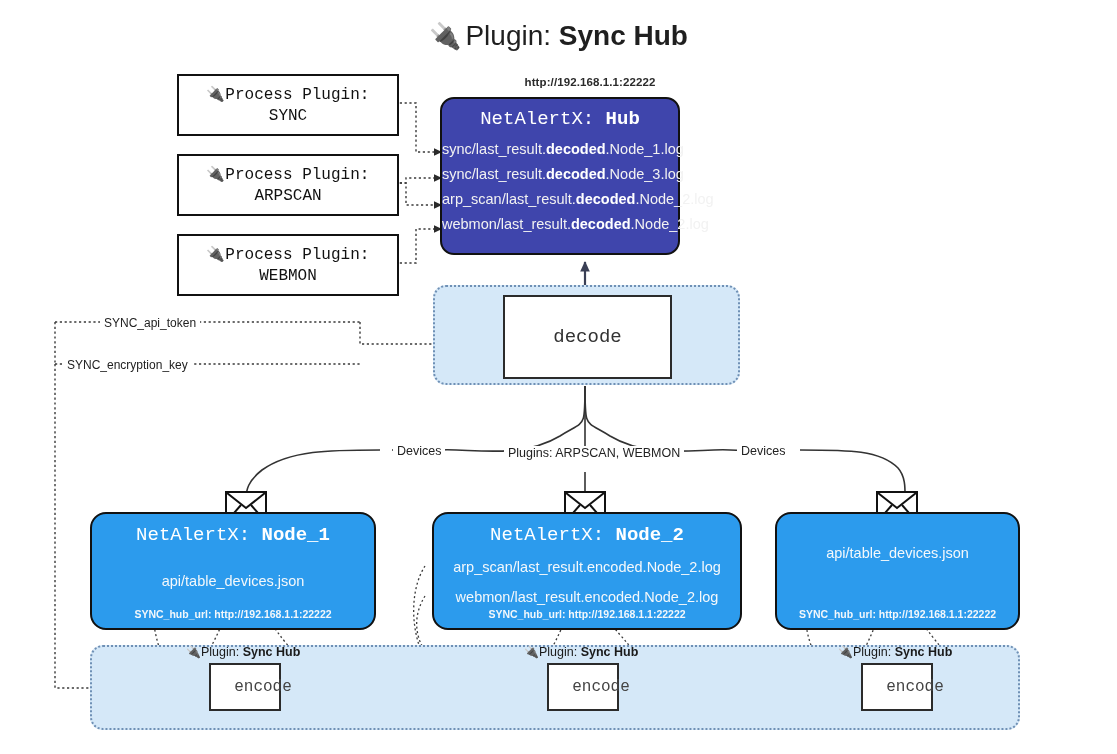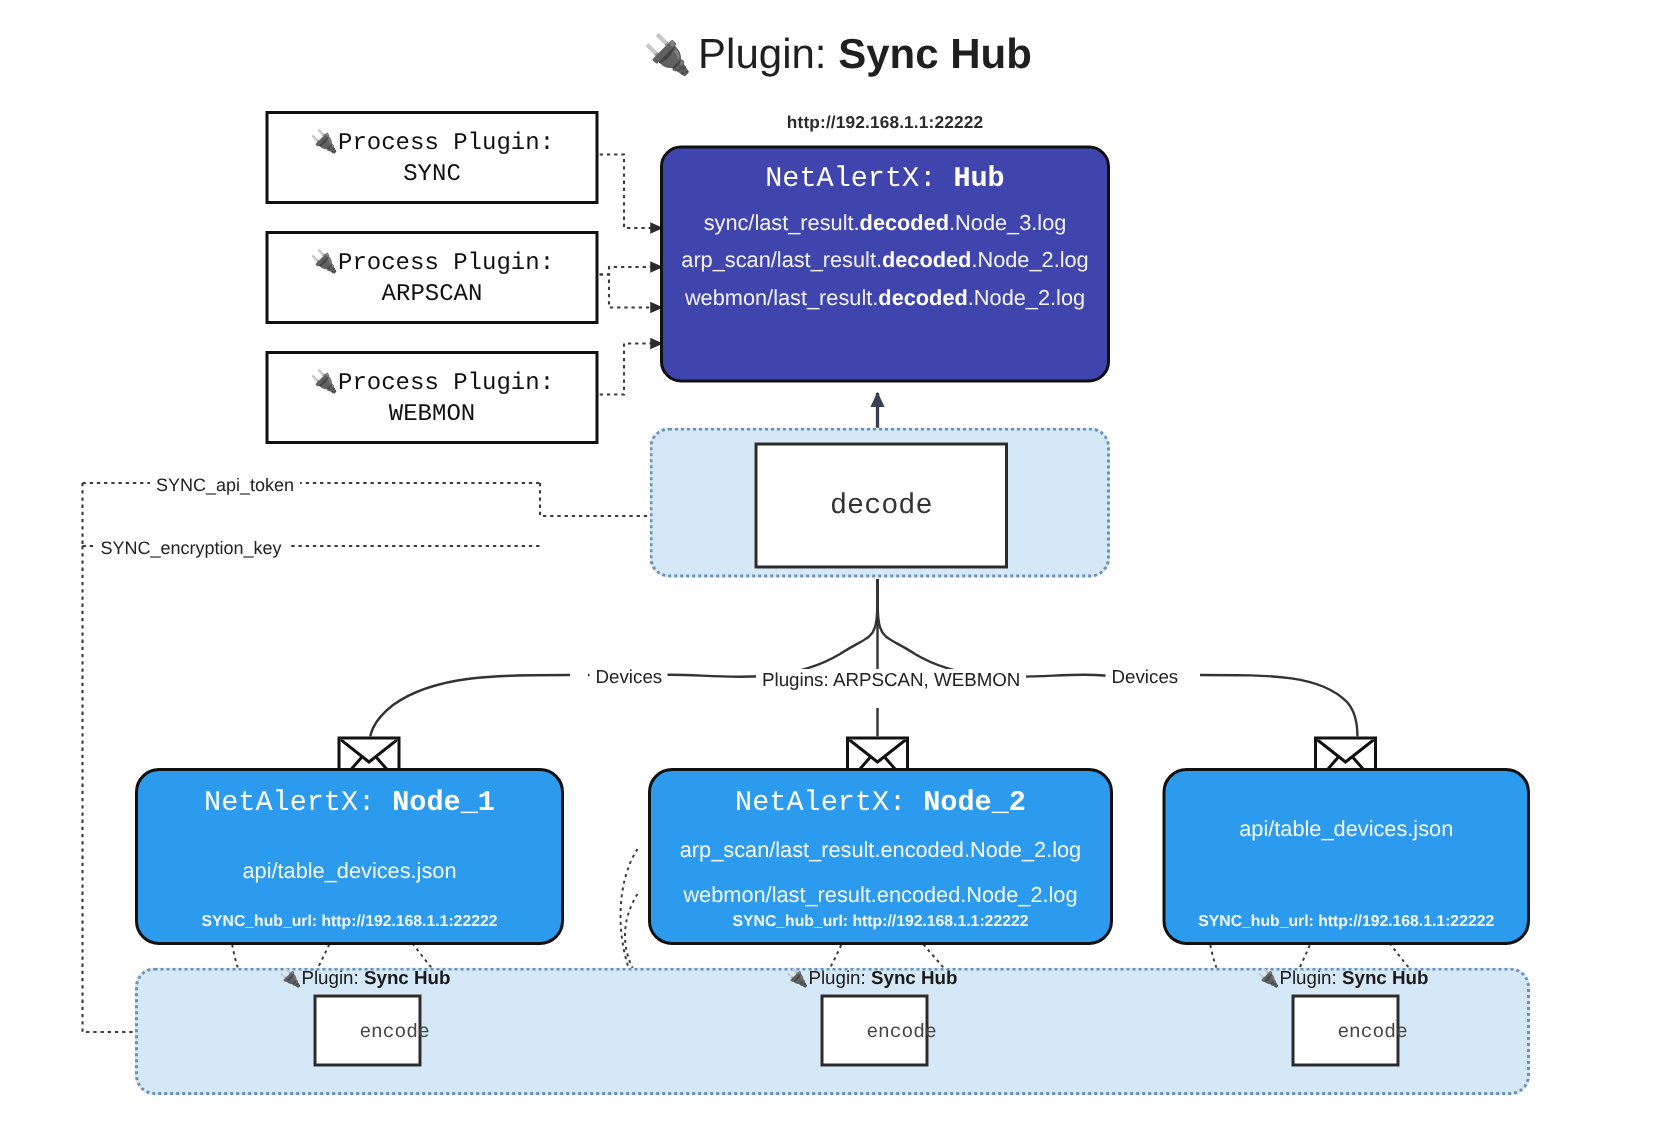--- a/index.html
+++ b/index.html
@@ -18,21 +18,21 @@
   .proc-box{width:218px;height:58px;border:2px solid #111;background:#fff;
             display:flex;align-items:center;justify-content:center;
             font-family:"Liberation Mono","DejaVu Sans Mono",monospace;
             font-size:16px;line-height:21px;text-align:center;color:#111;}
   .proc-box .inner{display:block;}
   .proc-box .plug{font-family:"DejaVu Sans",sans-serif;font-size:15px;}
 
   
   #hub-url{left:440px;top:76px;width:300px;text-align:center;font-size:11.5px;
            font-weight:bold;color:#2b2b2b;letter-spacing:0.1px;}
-  #hub-box{left:440px;top:97px;width:300px;height:158px;background:#3f45ac;
+  #hub-box{left:440px;top:97px;width:240px;height:158px;background:#3f45ac;
            border:2.5px solid #111;border-radius:14px;color:#fff;
            box-sizing:border-box;padding-top:9px;}
   #hub-box .hub-title{font-family:"Liberation Mono","DejaVu Sans Mono",monospace;
            font-size:19px;text-align:center;color:#fff;margin-bottom:7px;}
   #hub-box .hub-title .b{font-weight:bold;}
   #hub-box .loglist{font-size:14.5px;line-height:25px;color:#f2f2f2;
            text-align:center;white-space:nowrap;}
   #hub-box .loglist b{color:#fff;}
 
   
@@ -80,21 +80,21 @@
 
   
   #sync-band{left:90px;top:645px;width:930px;height:85px;background:#d5e8f8;
              border:2px dotted #6f90b5;border-radius:13px;box-sizing:border-box;}
   .enc-label{font-size:12.5px;color:#1a1a1a;white-space:nowrap;}
   .enc-label .b{font-weight:bold;}
   .enc-label .plug{font-size:12px;}
   .enc-box{width:72px;height:48px;background:#fff;border:2px solid #2b2b2b;
            display:flex;align-items:center;justify-content:center;
            font-family:"Liberation Mono","DejaVu Sans Mono",monospace;
-           font-size:13px;color:#444;box-sizing:border-box;padding-left:36px;}
+           font-size:16px;color:#444;box-sizing:border-box;padding-left:36px;}
   #enc-label-1{left:186px;top:645px;}
   #enc-label-2{left:524px;top:645px;}
   #enc-label-3{left:838px;top:645px;}
   #enc-box-1{left:209px;top:663px;}
   #enc-box-2{left:547px;top:663px;}
   #enc-box-3{left:861px;top:663px;}
 </style>
 </head>
 <body>
 
@@ -183,20 +183,21 @@
   </span>
 </div>
 
 <div class="abs" id="hub-url">http://192.168.1.1:22222</div>
 
 <div class="abs" id="hub-box">
   <div class="hub-title">
     <span>NetAlertX: </span><span class="b">Hub</span>
   </div>
   <div class="loglist">
+    <div><span>sync/last_result.</span><b>decoded</b><span>.Node_1.log</span></div>
     <div><span>sync/last_result.</span><b>decoded</b><span>.Node_3.log</span></div>
     <div><span>arp_scan/last_result.</span><b>decoded</b><span>.Node_2.log</span></div>
     <div><span>webmon/last_result.</span><b>decoded</b><span>.Node_2.log</span></div>
   </div>
 </div>
 
 <div class="abs" id="decode-band"></div>
 <div class="abs" id="decode-box">decode</div>
 
 <div class="abs tok-label" id="tok-api">SYNC_api_token</div>

